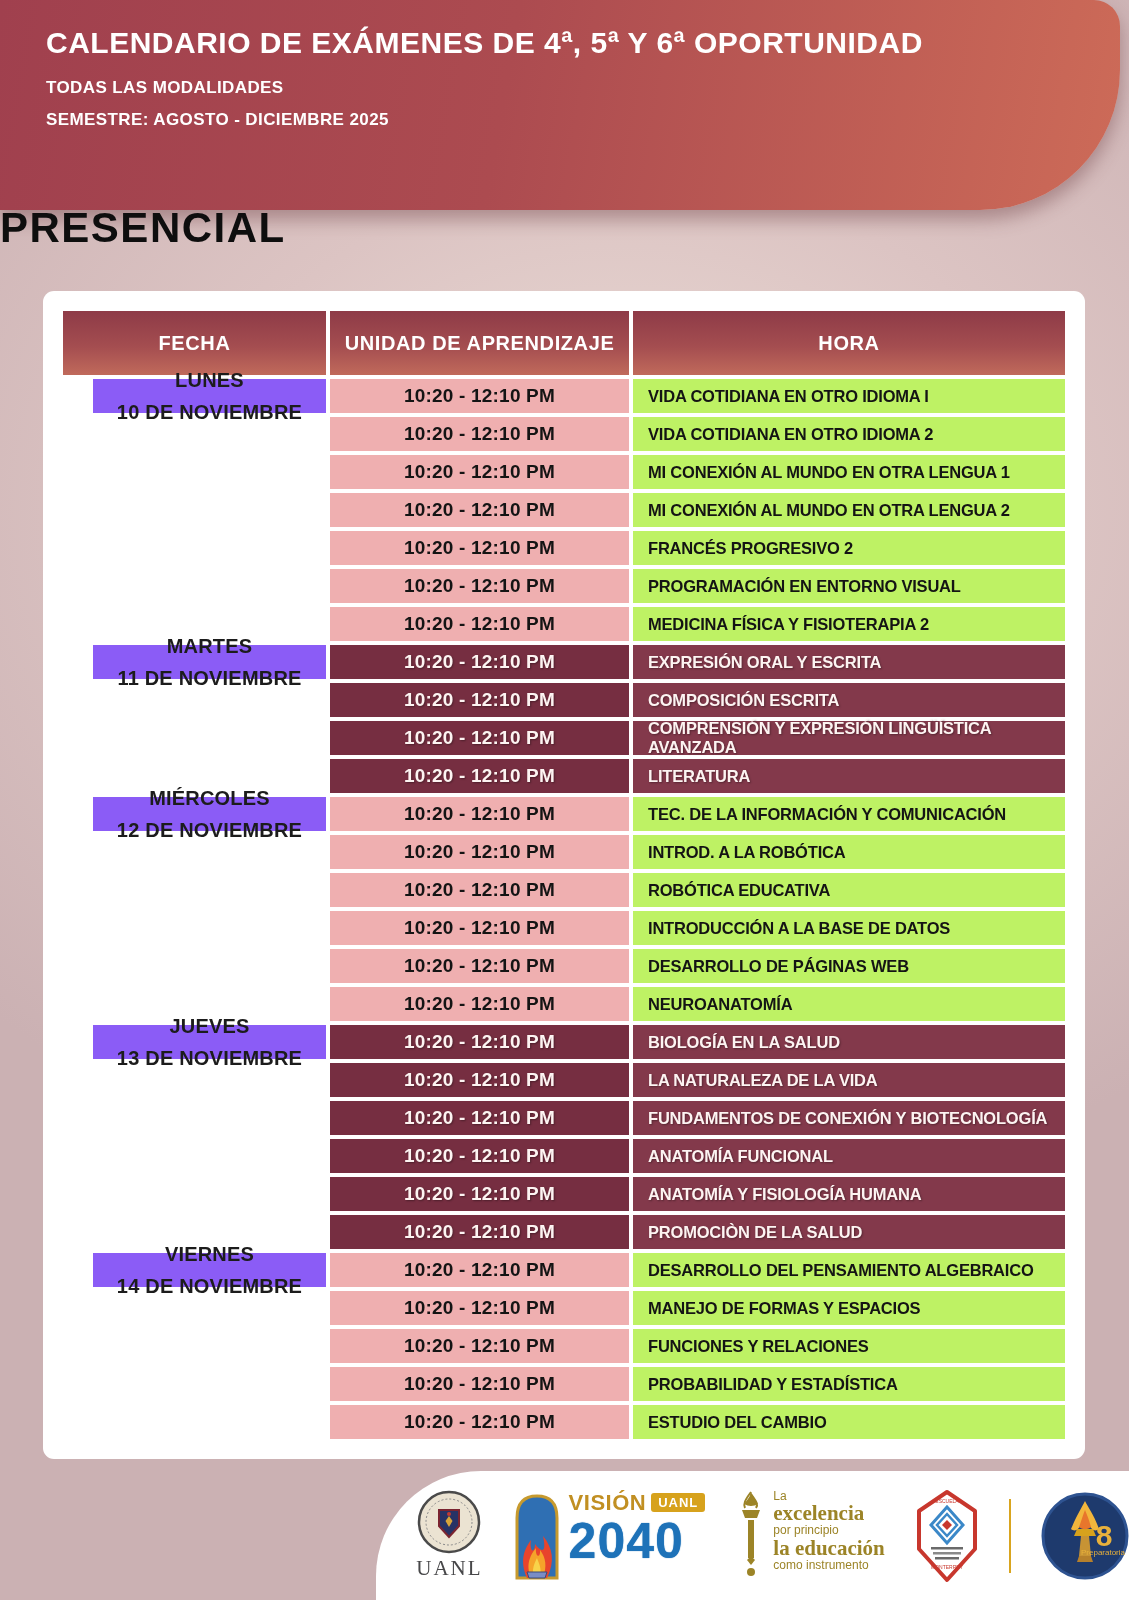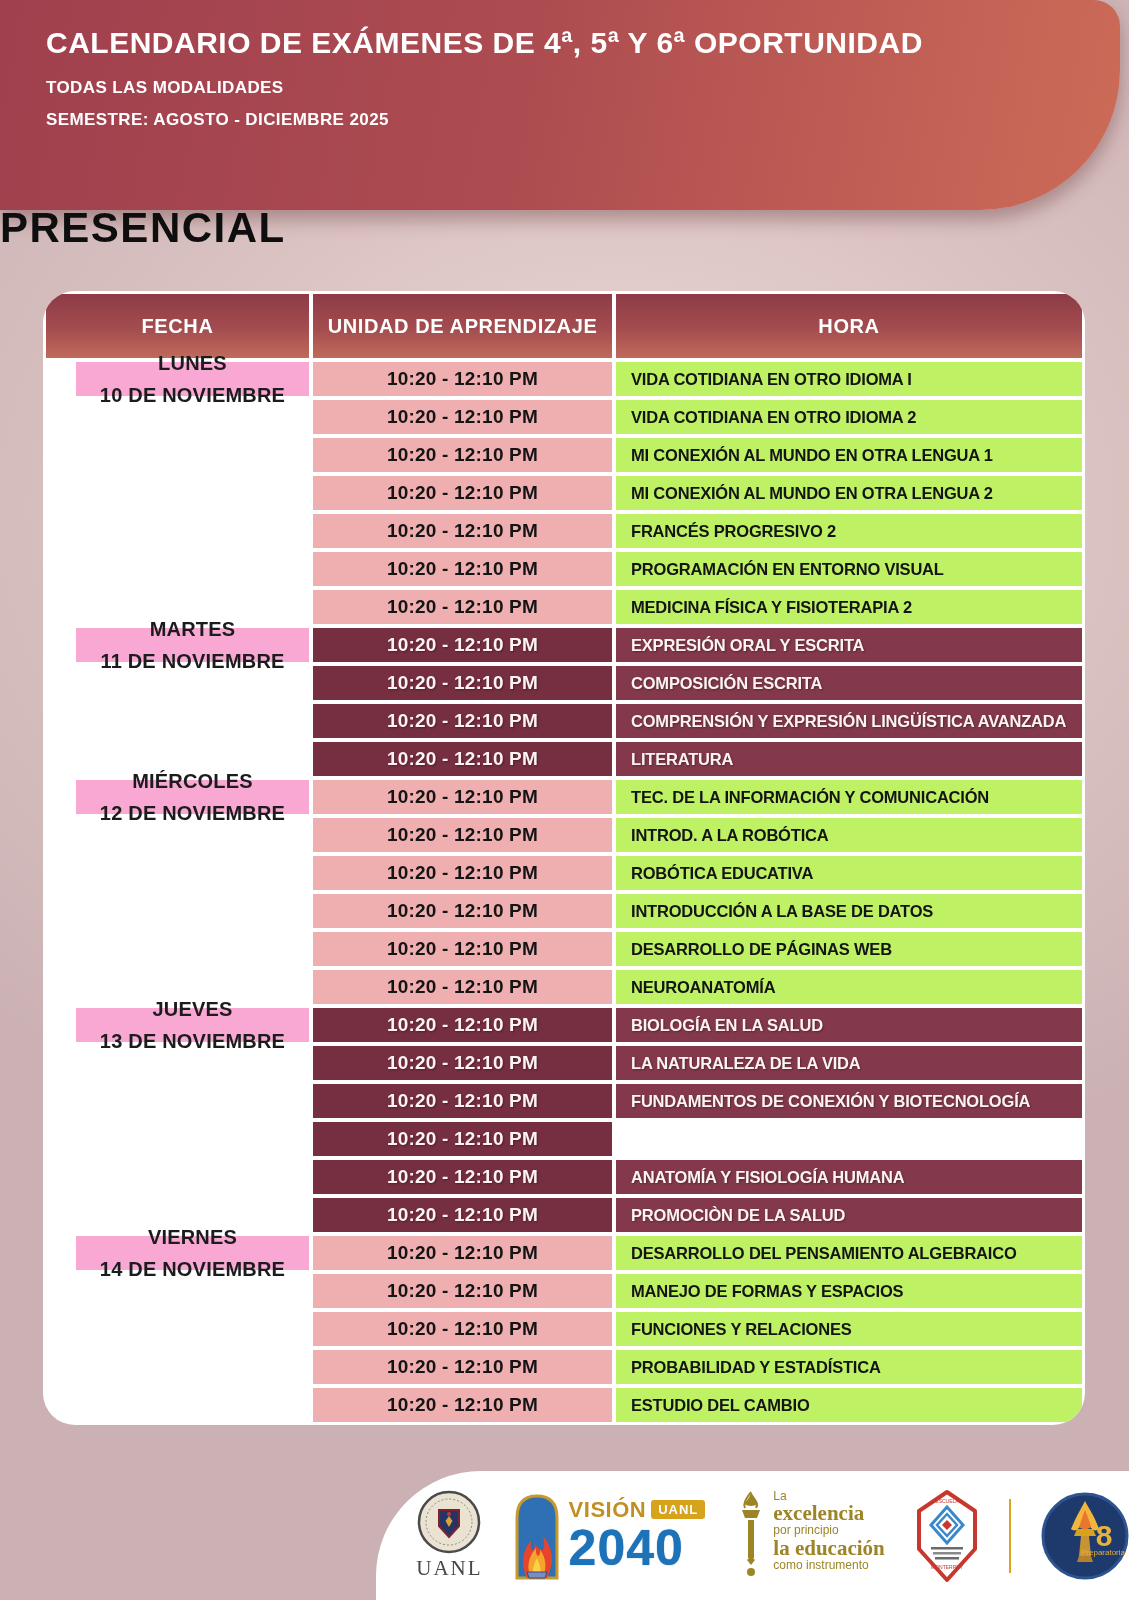--- a/index.html
+++ b/index.html
@@ -19,54 +19,54 @@
   .header-title{font-size:30px;font-weight:800;letter-spacing:.5px;margin-bottom:18px;white-space:nowrap;}
   .header-sub{font-size:17px;font-weight:700;letter-spacing:.4px;margin-bottom:12px;}
   
   .presencial{
     position:absolute;top:204px;left:0;width:1085px;text-align:left;
     font-size:42px;font-weight:800;letter-spacing:1.5px;color:#0e0e0e;
   }
   
   .table-wrap{
     position:absolute;left:43px;top:291px;width:1042px;
-    background:#ffffff;border-radius:32px;padding:3px;overflow:hidden;
+    background:#ffffff;border-radius:11px;padding:20px;overflow:hidden;
     box-sizing:border-box;
   }
   .thead{display:grid;grid-template-columns:263px 299px 1fr;gap:4px;margin-bottom:4px;}
   .th{
     height:64px;display:flex;align-items:center;justify-content:center;
     background:linear-gradient(180deg,#8e3b47 0%,#a44d50 55%,#c06a5b 100%);
     color:#fff;font-size:20px;font-weight:800;letter-spacing:.6px;
   }
   .tbody{display:flex;flex-direction:column;gap:4px;}
   .day-grid{display:grid;grid-template-columns:263px 299px 1fr;gap:4px;grid-auto-rows:34px;}
   .cell{display:flex;align-items:center;justify-content:center;font-weight:800;}
   .cell.date{
-    grid-column:1;grid-row:1 / -1;background:#f9a8d4;color:#1c1c1c;
+    grid-column:1;grid-row:1 / -1;background:#8b5cf6;color:#1c1c1c;
     flex-direction:column;font-size:20px;line-height:1.6;text-align:center;letter-spacing:.2px;margin-left:30px;
   }
   .cell.time{grid-column:2;font-size:19px;letter-spacing:.2px;}
   .cell.subj{grid-column:3;justify-content:flex-start;padding-left:15px;font-size:16.5px;letter-spacing:-.2px;}
   .day-light .time{background:#efafb0;color:#141414;}
   .day-light .subj{background:#bef264;color:#141414;}
   .day-dark .time{background:#762e41;color:#fdf4f2;text-shadow:1px 1px 2px rgba(0,0,0,.35);}
   .day-dark .subj{background:#83394b;color:#fdf4f2;text-shadow:1px 1px 2px rgba(0,0,0,.35);}
   
   .footer-white{
     position:absolute;left:376px;top:1471px;right:0;bottom:0;
     background:#ffffff;border-top-left-radius:105px;
   }
   .logos{
     position:absolute;left:0;right:0;top:0;bottom:0;
     display:flex;align-items:center;justify-content:center;gap:30px;padding-left:40px;
   }
   .logo{display:flex;flex-direction:column;align-items:center;}
   .uanl-word{font-family:"Liberation Serif","DejaVu Serif",serif;font-size:21px;color:#474749;letter-spacing:2px;margin-top:2px;}
-  .vision-logo{display:flex;align-items:center;gap:8px;}
+  .vision-logo{display:flex;align-items:flex-start;gap:8px;}
   .vision-right{display:flex;flex-direction:column;line-height:1;}
   .vision-top{display:flex;align-items:center;gap:5px;}
   .vision-word{color:#c18f22;font-size:22px;font-weight:800;letter-spacing:.5px;}
   .vision-uanl{background:#d7a21c;color:#ffffff;font-size:13px;font-weight:800;padding:3px 7px;border-radius:3px;letter-spacing:1px;}
   .vision-year{color:#1e72b8;font-size:50px;font-weight:800;letter-spacing:1px;margin-top:2px;text-shadow:0 0 1px #1e72b8;}
   .exc-logo{display:flex;align-items:flex-start;gap:6px;color:#9c8427;}
   .exc-text{display:flex;flex-direction:column;line-height:1.05;}
   .exc-small{font-size:12px;font-weight:400;}
   .exc-big{font-family:"Liberation Serif","DejaVu Serif",serif;font-size:21px;font-weight:700;}
   .sep{width:2px;height:74px;background:#d9a51f;}
@@ -153,20 +153,21 @@
         <div>JUEVES</div>
         <div>13 DE NOVIEMBRE</div>
       </div>
       <div class="cell time">10:20 - 12:10 PM</div>
       <div class="cell subj">BIOLOGÍA EN LA SALUD</div>
       <div class="cell time">10:20 - 12:10 PM</div>
       <div class="cell subj">LA NATURALEZA DE LA VIDA</div>
       <div class="cell time">10:20 - 12:10 PM</div>
       <div class="cell subj">FUNDAMENTOS DE CONEXIÓN Y BIOTECNOLOGÍA</div>
       <div class="cell time">10:20 - 12:10 PM</div>
+      <div class="cell subj">ANATOMÍA FUNCIONAL</div>
       <div class="cell time">10:20 - 12:10 PM</div>
       <div class="cell subj">ANATOMÍA Y FISIOLOGÍA HUMANA</div>
       <div class="cell time">10:20 - 12:10 PM</div>
       <div class="cell subj">PROMOCIÒN DE LA SALUD</div>
     </div>
 
     <div class="day-grid day-light">
       <div class="cell date">
         <div>VIERNES</div>
         <div>14 DE NOVIEMBRE</div>

